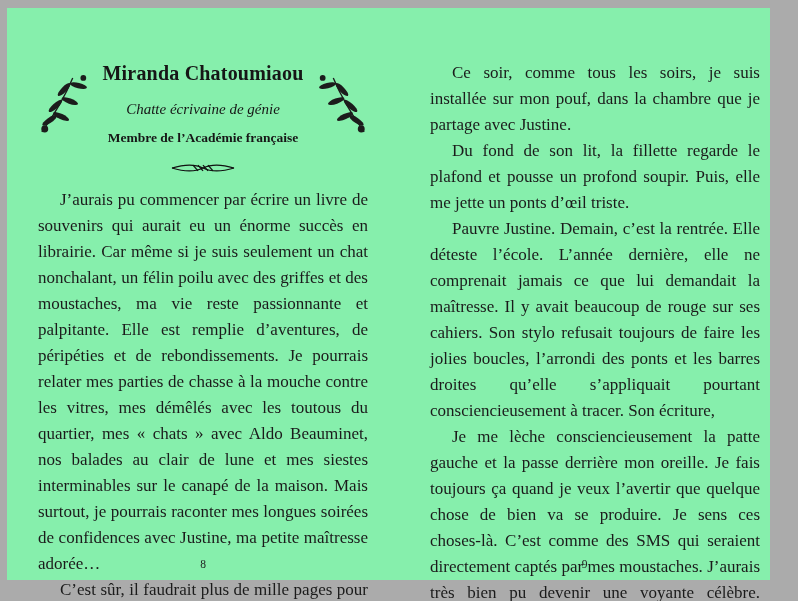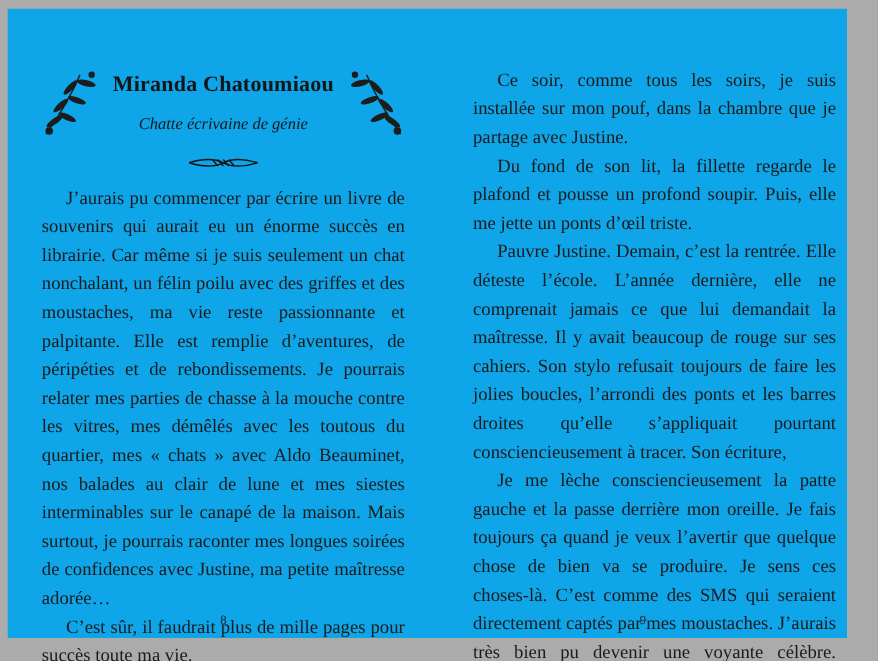--- a/index.html
+++ b/index.html
@@ -14,21 +14,21 @@
     position: absolute;
     inset: 0;
     background: #ababab;
   }
   .spread {
     position: absolute;
     left: 7px;
     top: 8px;
     width: 763px;
     height: 572px;
-    background: #0ea5e9;
+    background: #86efac;
     display: flex;
   }
   .page {
     position: relative;
     height: 100%;
   }
   .page.left {
     width: 392px;
     padding: 54px 31px 0 31px;
   }
@@ -120,20 +120,21 @@
               <ellipse cx="42" cy="14" rx="9" ry="2.8" transform="rotate(14 42 14)"></ellipse>
               <circle cx="7" cy="59" r="3.6"></circle>
               <circle cx="47" cy="6" r="3"></circle>
             </g>
           </svg>
         </span>
 
         <div class="header-text">
           <h1>Miranda Chatoumiaou</h1>
           <p class="subtitle">Chatte écrivaine de génie</p>
+          <p class="membership">Membre de l’Académie française</p>
         </div>
 
         <span class="branch mirrored">
           <svg width="54" height="64" viewBox="0 0 56 66" aria-hidden="true">
             <g stroke="#1c1c1c" fill="none" stroke-width="1.4">
               <path d="M4 62 C 14 48, 26 30, 36 6"></path>
             </g>
             <g fill="#1c1c1c">
               <ellipse cx="12" cy="50" rx="9" ry="2.8" transform="rotate(-35 12 50)"></ellipse>
               <ellipse cx="24" cy="46" rx="9" ry="2.8" transform="rotate(25 24 46)"></ellipse>

